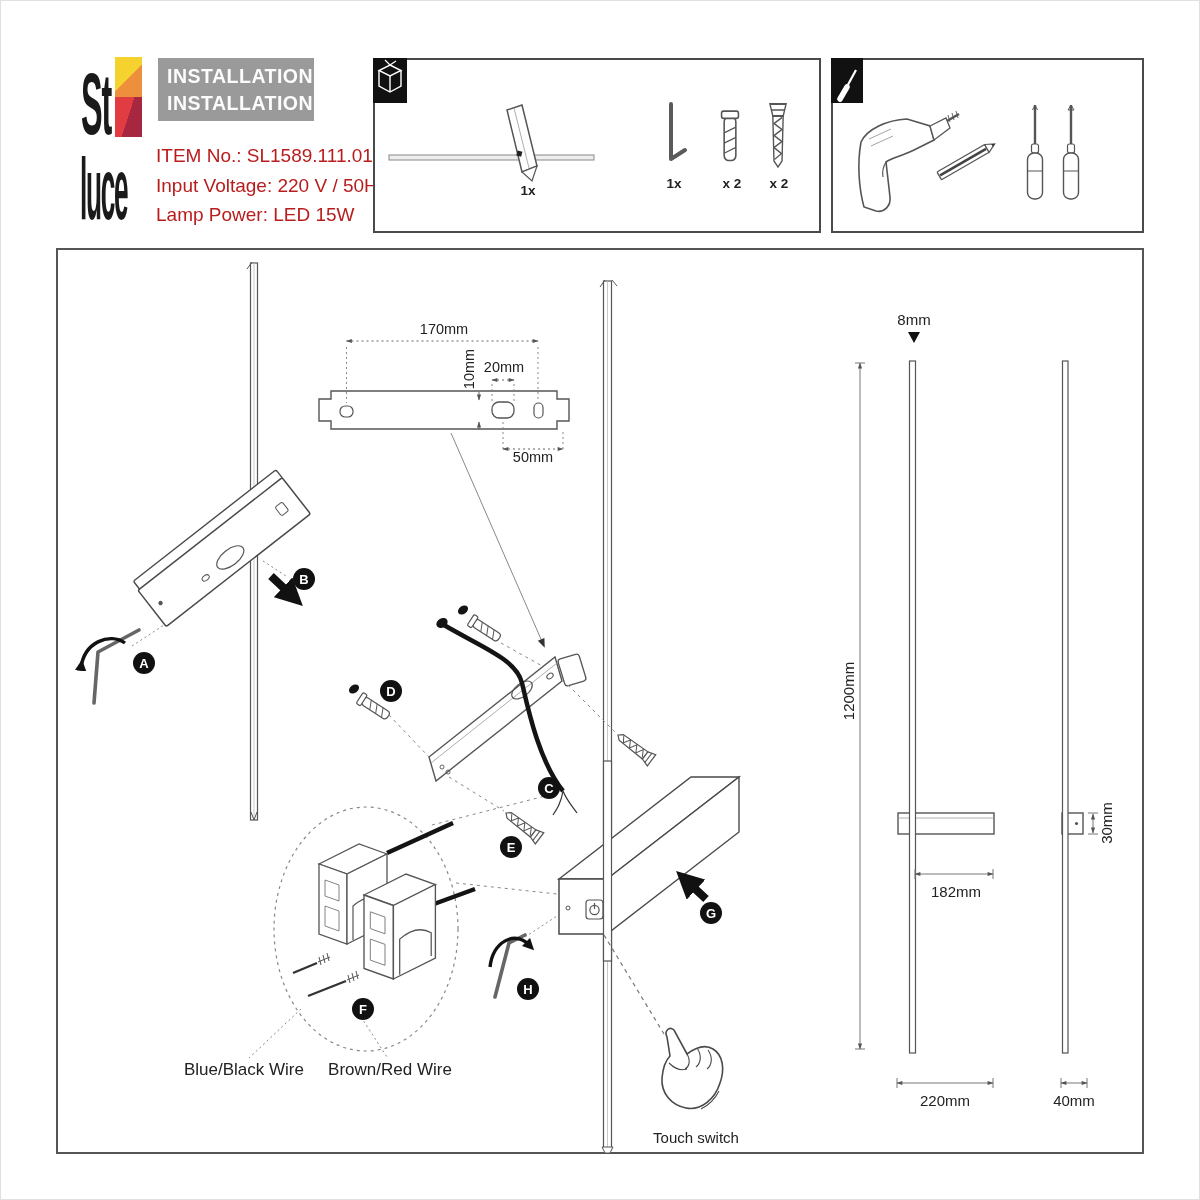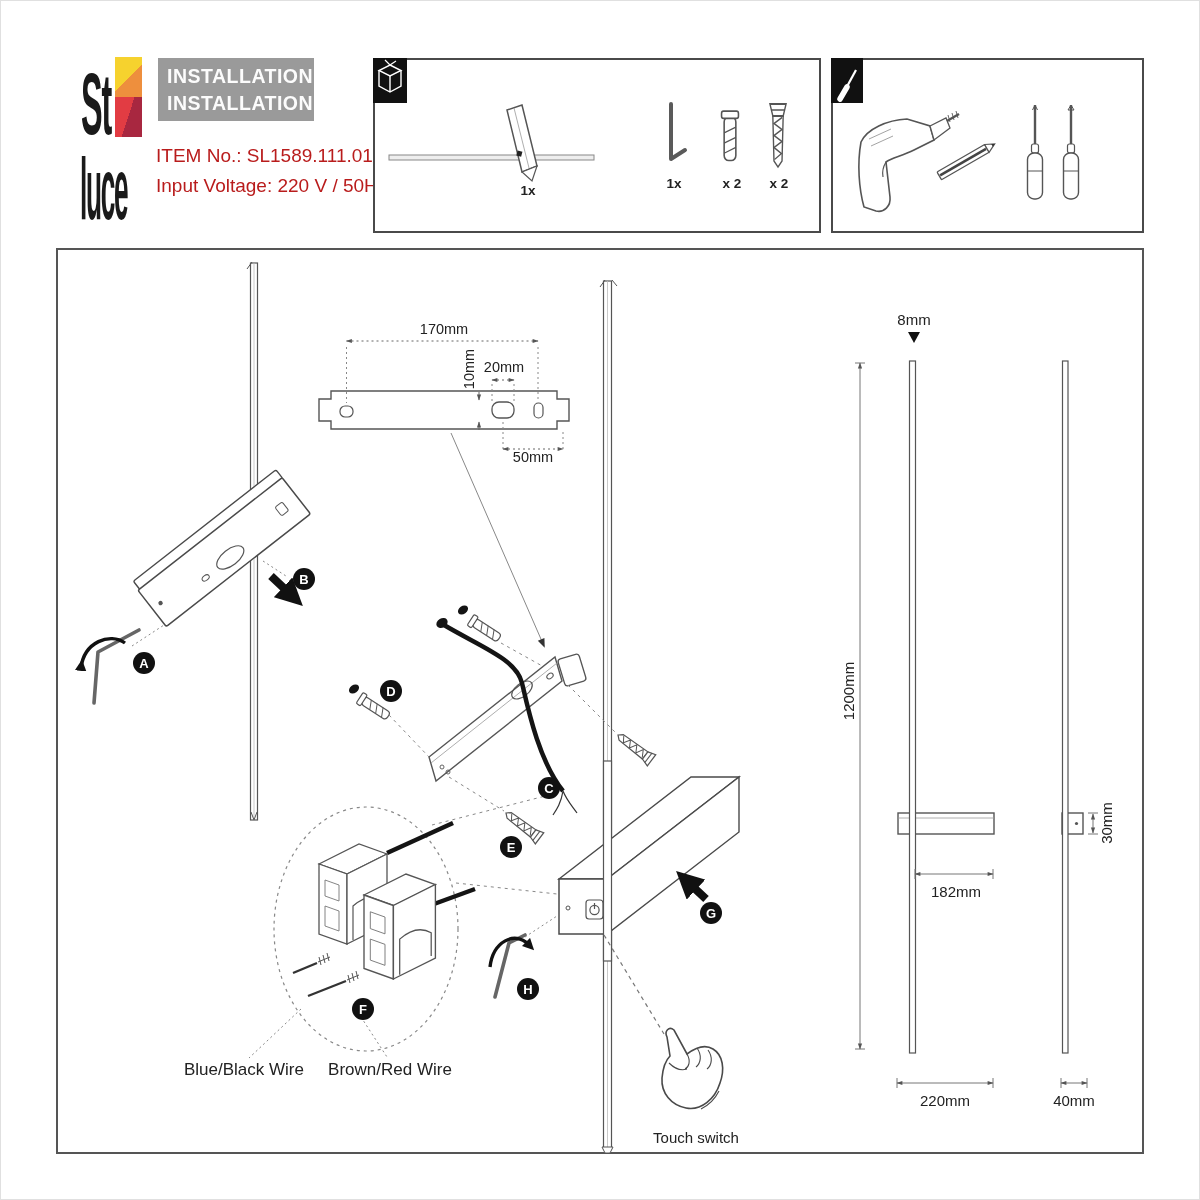--- a/index.html
+++ b/index.html
@@ -47,20 +47,21 @@
   <div class="abs logo-luce">luce</div>
 
   <div class="abs hdr">
     <div>INSTALLATION</div>
     <div>INSTALLATION</div>
   </div>
 
   <div class="abs pinfo">
     <div>ITEM No.: SL1589.111.01</div>
     <div>Input Voltage: 220 V / 50Hz</div>
+    <div>Lamp Power: LED 15W</div>
   </div>
 
   <div class="abs box box-parts"></div>
   <div class="abs box box-tools"></div>
   <div class="abs main-panel"></div>
 
   <svg class="overlay" width="1200" height="1200" viewBox="0 0 1200 1200">
     <defs>
       <marker id="mDim" viewBox="0 0 10 10" refX="9" refY="5" markerWidth="9" markerHeight="6" orient="auto-start-reverse" markerUnits="userSpaceOnUse">
         <path d="M0,1.5 L10,5 L0,8.5 Z" fill="#555"></path>

